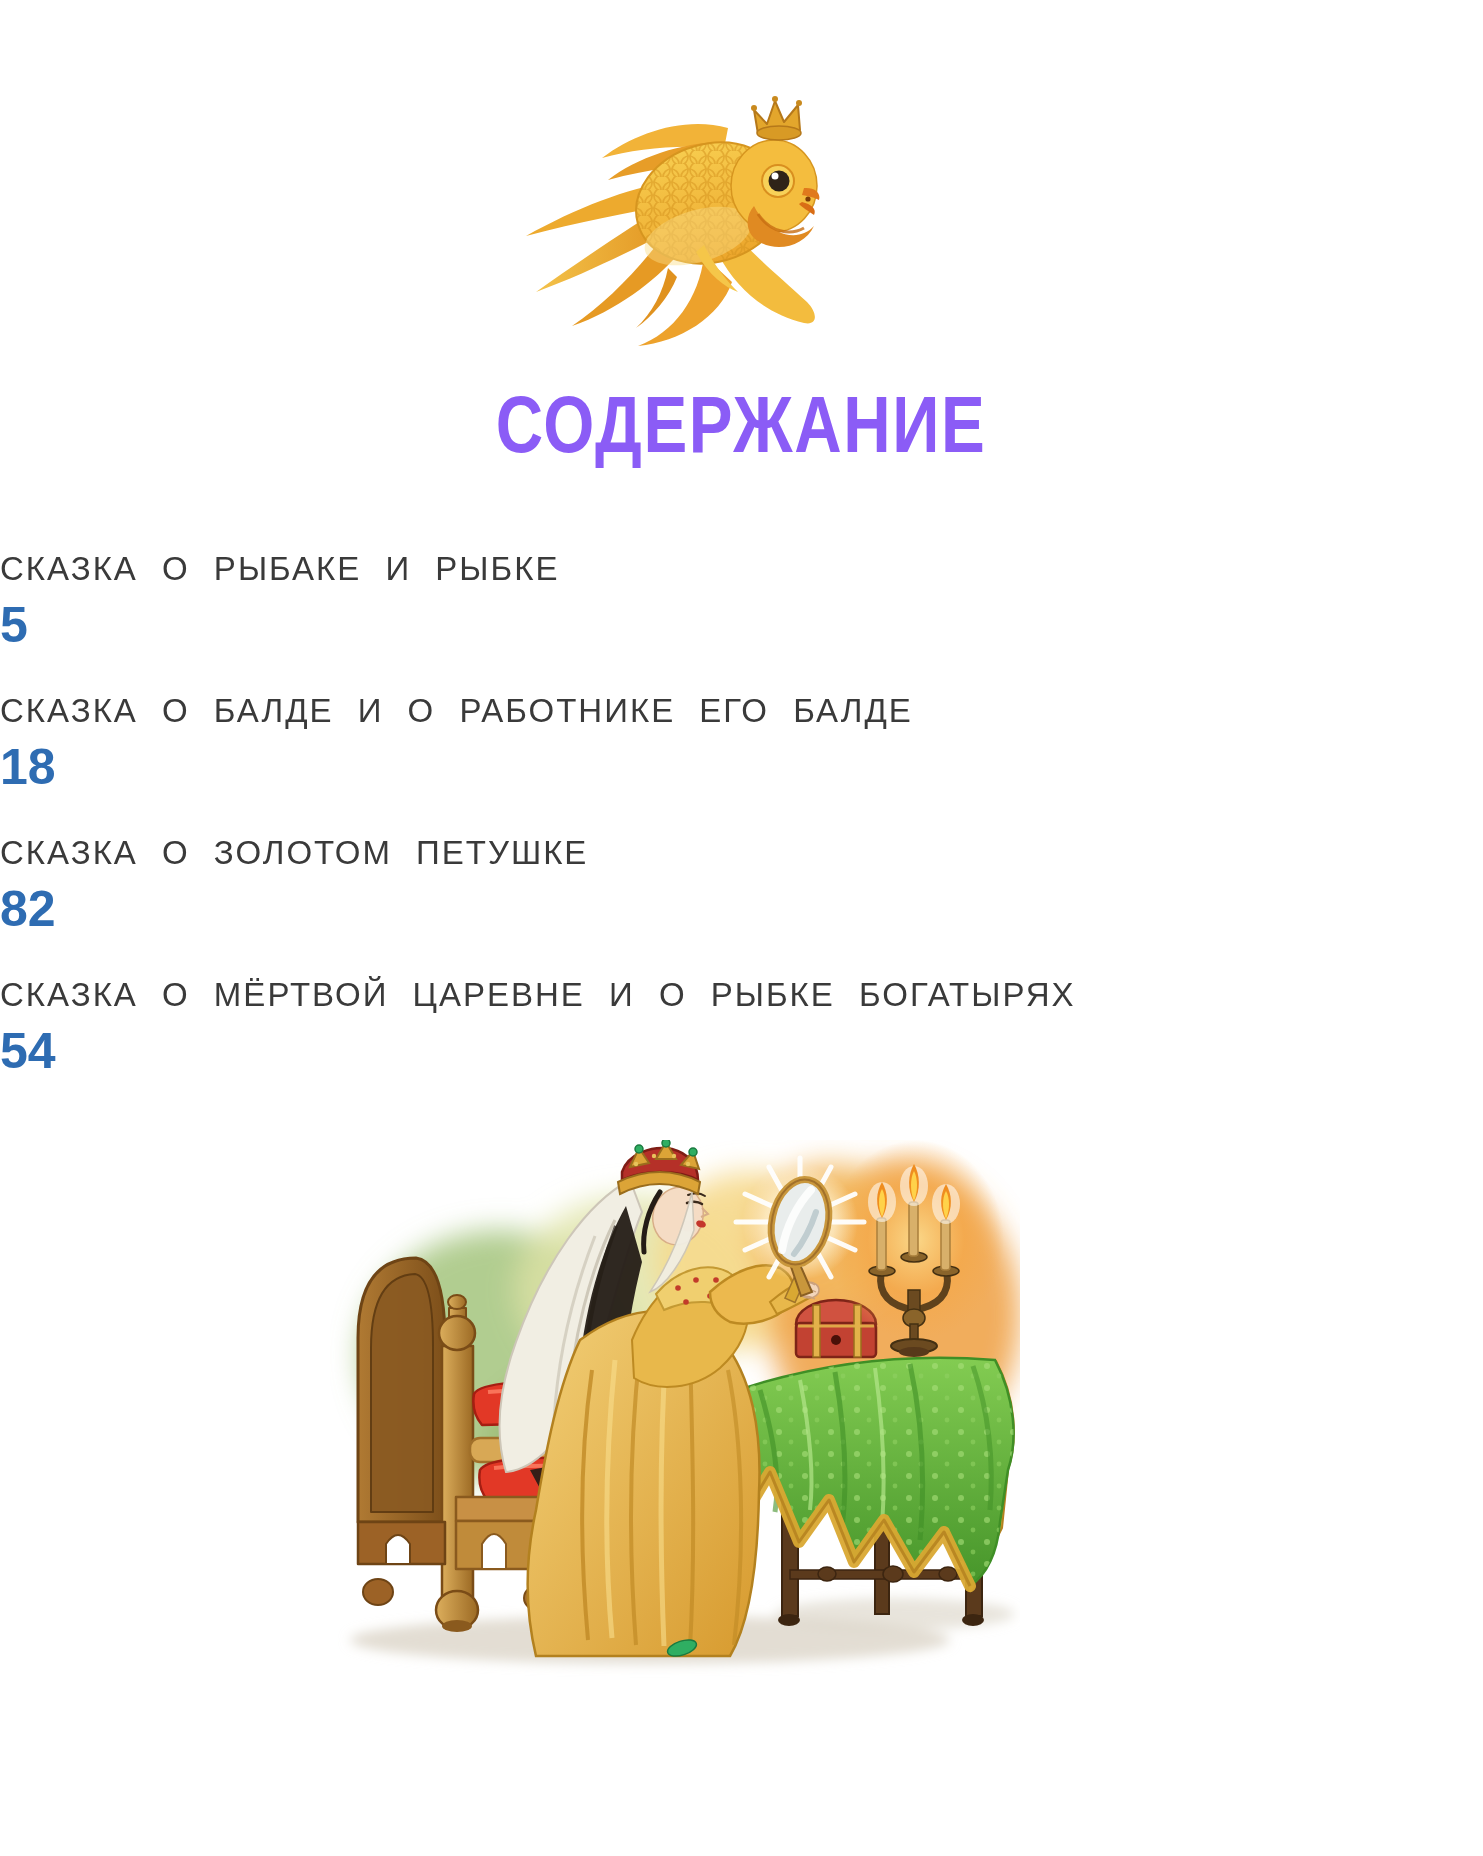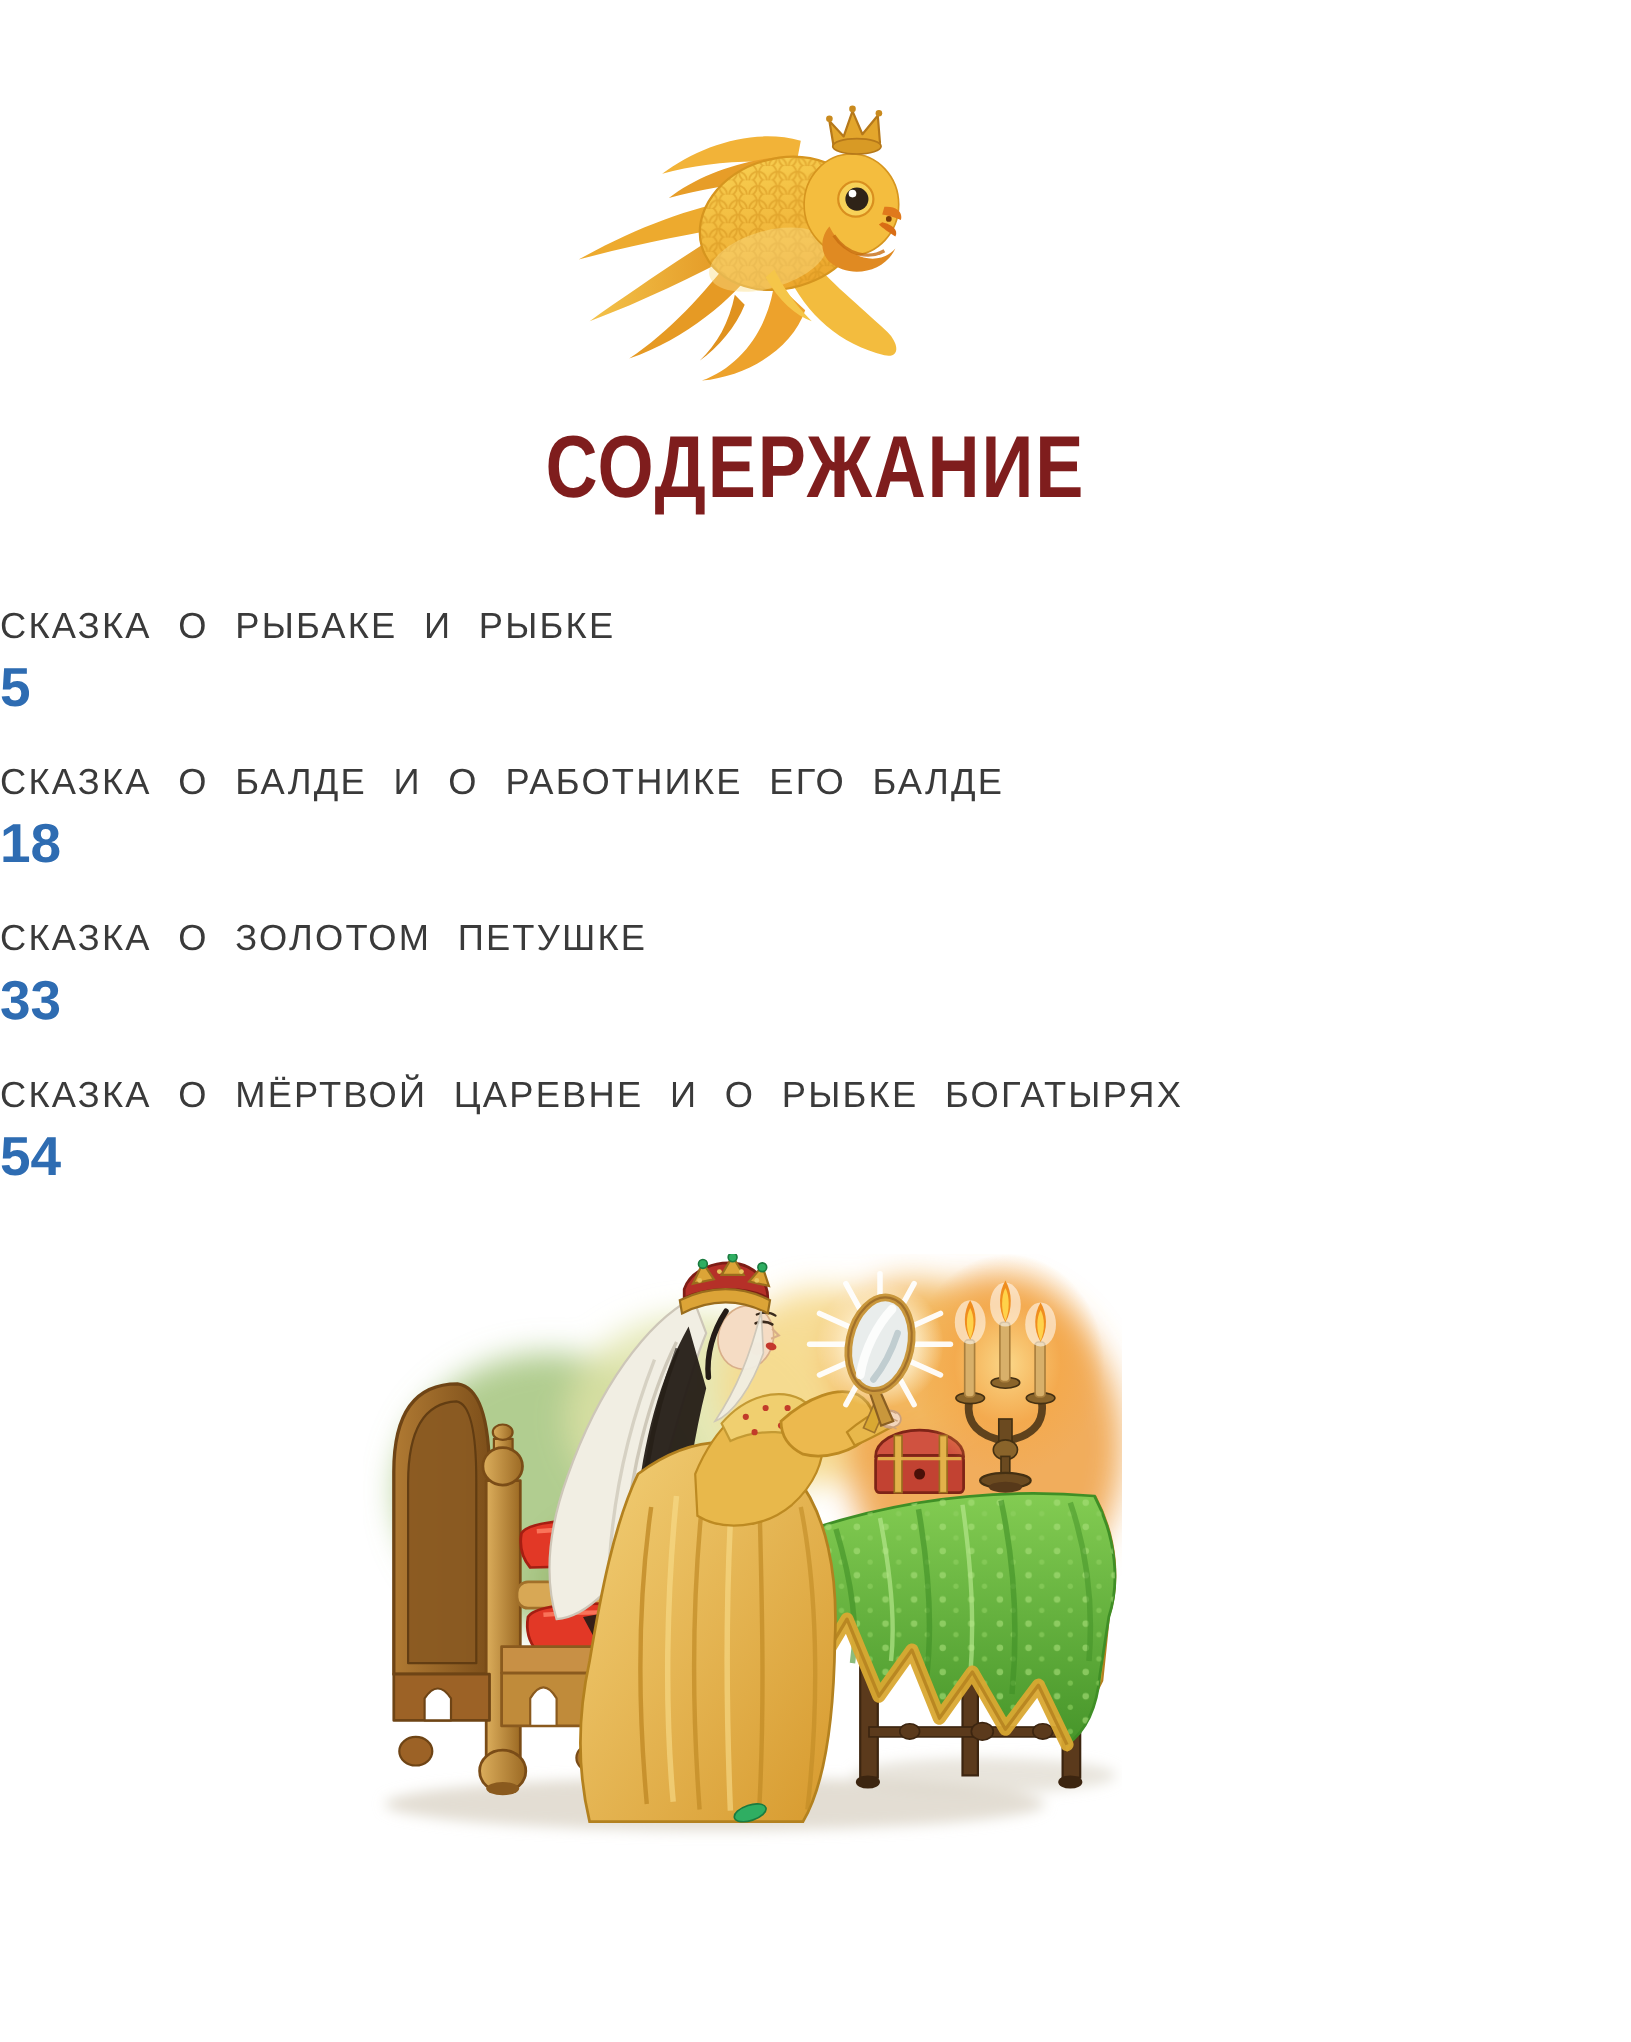--- a/index.html
+++ b/index.html
@@ -8,21 +8,21 @@
     width:1483px;height:1856px;
     background:#ffffff;
     font-family:"Liberation Sans",sans-serif;
     overflow:hidden;
   }
   .fish-illo{position:absolute;left:518px;top:86px;width:302px;height:270px;}
   .page-title{
     position:absolute;left:0;top:382px;width:1483px;
     text-align:center;line-height:86px;margin:0;
     font-weight:bold;font-size:80px;letter-spacing:2px;
-    color:#7f1d1d;
+    color:#8b5cf6;
   }
   .page-title .squeeze{display:inline-block;transform:scaleX(.82);transform-origin:center;}
   .toc{
     position:absolute;left:0;top:546px;width:1483px;
     text-align:left;
   }
   .toc-entry{margin:0 0 34px 0;}
   .toc-entry-title{
     font-size:33px;line-height:46px;
     letter-spacing:2px;word-spacing:13px;
@@ -110,21 +110,21 @@
       <div class="toc-entry-page">5</div>
     </div>
 
     <div class="toc-entry">
       <div class="toc-entry-title">СКАЗКА О БАЛДЕ И О РАБОТНИКЕ ЕГО БАЛДЕ</div>
       <div class="toc-entry-page">18</div>
     </div>
 
     <div class="toc-entry">
       <div class="toc-entry-title">СКАЗКА О ЗОЛОТОМ ПЕТУШКЕ</div>
-      <div class="toc-entry-page">33</div>
+      <div class="toc-entry-page">82</div>
     </div>
 
     <div class="toc-entry">
       <div class="toc-entry-title">СКАЗКА О МЁРТВОЙ ЦАРЕВНЕ И О РЫБКЕ БОГАТЫРЯХ</div>
       <div class="toc-entry-page">54</div>
     </div>
 
   </div>
 
   <svg class="scene-illo" viewBox="0 0 690 540" xmlns="http://www.w3.org/2000/svg" aria-hidden="true">

